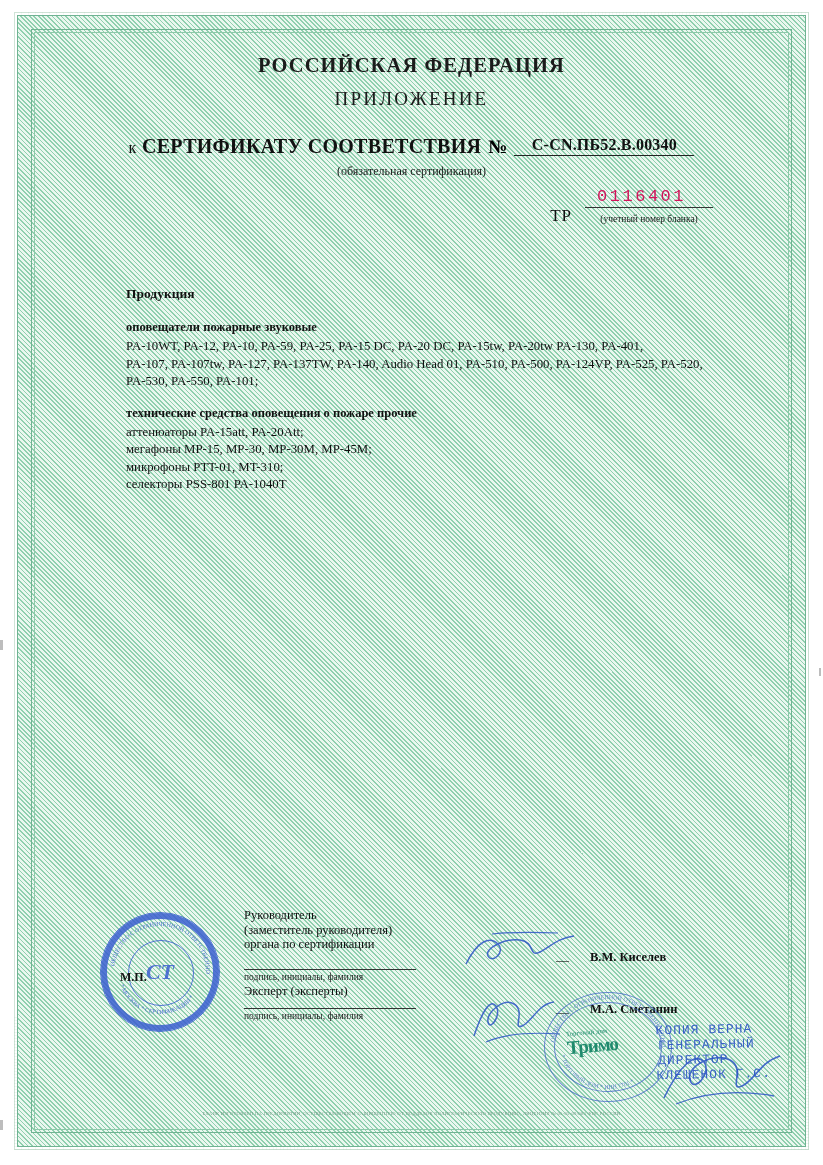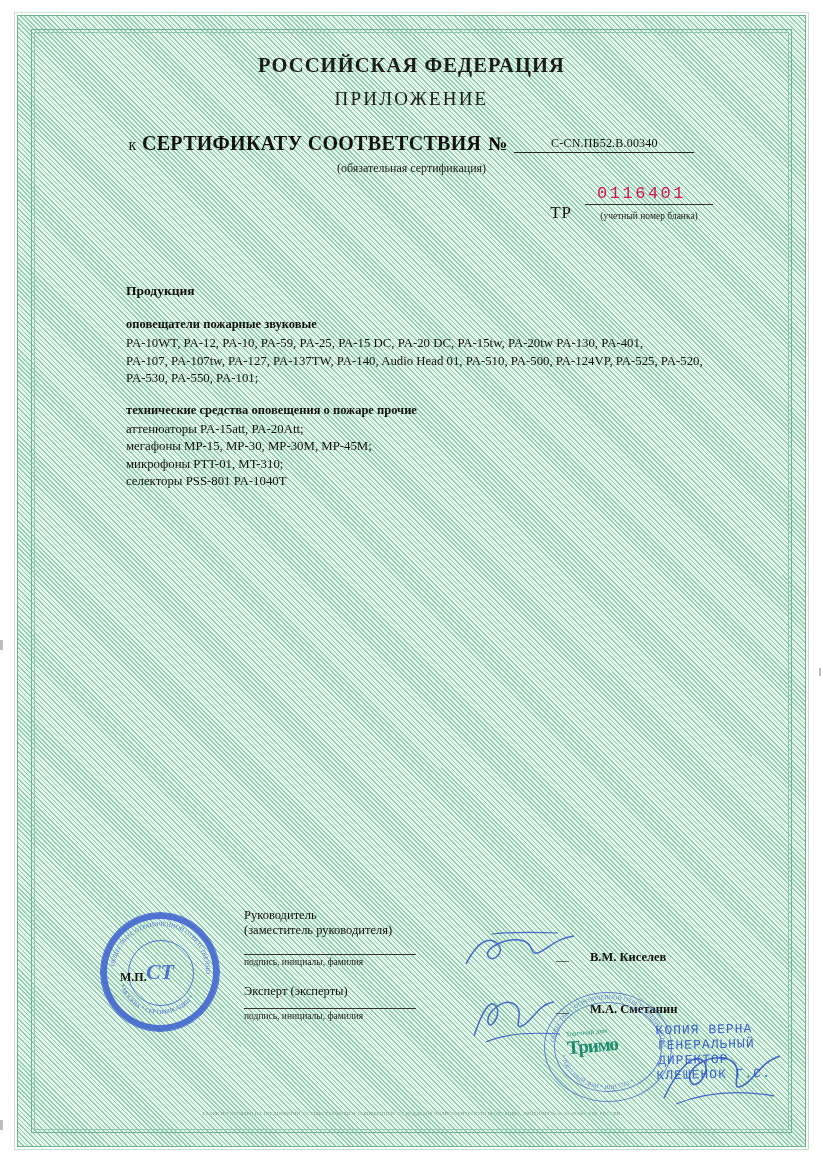--- a/index.html
+++ b/index.html
@@ -99,22 +99,22 @@
   }
   .title-cert .small-k {
     font-weight: normal;
     font-size: 16px;
   }
   .num-sign {
     font-size: 19px;
     font-weight: bold;
   }
   .cert-number {
-    font-size: 12px;
-    font-weight: normal;
+    font-size: 16px;
+    font-weight: bold;
     letter-spacing: 0.2px;
     color: #111;
     border-bottom: 1px solid #222;
     padding: 0 6px 1px 6px;
     min-width: 168px;
     text-align: center;
     display: inline-block;
     position: relative;
     top: -2px;
     margin-top: 22px;
@@ -413,20 +413,21 @@
             <text font-size="6.1" fill="#3a5fd0" font-family="Liberation Serif, serif">
               <textPath href="#arcBot" startOffset="10%">* МОСКВА * СЕРТИФИКАЦИИ *</textPath>
             </text>
           </svg>
         </div>
         <div class="mp">М.П.</div>
 
         <div class="sig-row first">
           <div class="sig-role">Руководитель</div>
           <div class="sig-role">(заместитель руководителя)</div>
+          <div class="sig-role">органа по  сертификации</div>
           <div style="position:relative;height:26px;margin-top:1px;">
             <div class="sig-underline" style="left:0;top:16px;width:172px;"></div>
             <div class="sig-caption" style="position:absolute;left:0;top:17px;">подпись, инициалы, фамилия</div>
           </div>
           <div class="dash" style="left:312px;top:44px;">—</div>
           <div class="sig-name" style="left:346px;top:42px;">В.М. Киселев</div>
         </div>
 
         <div class="sig-row second">
           <div class="sig-role">Эксперт (эксперты)</div>

